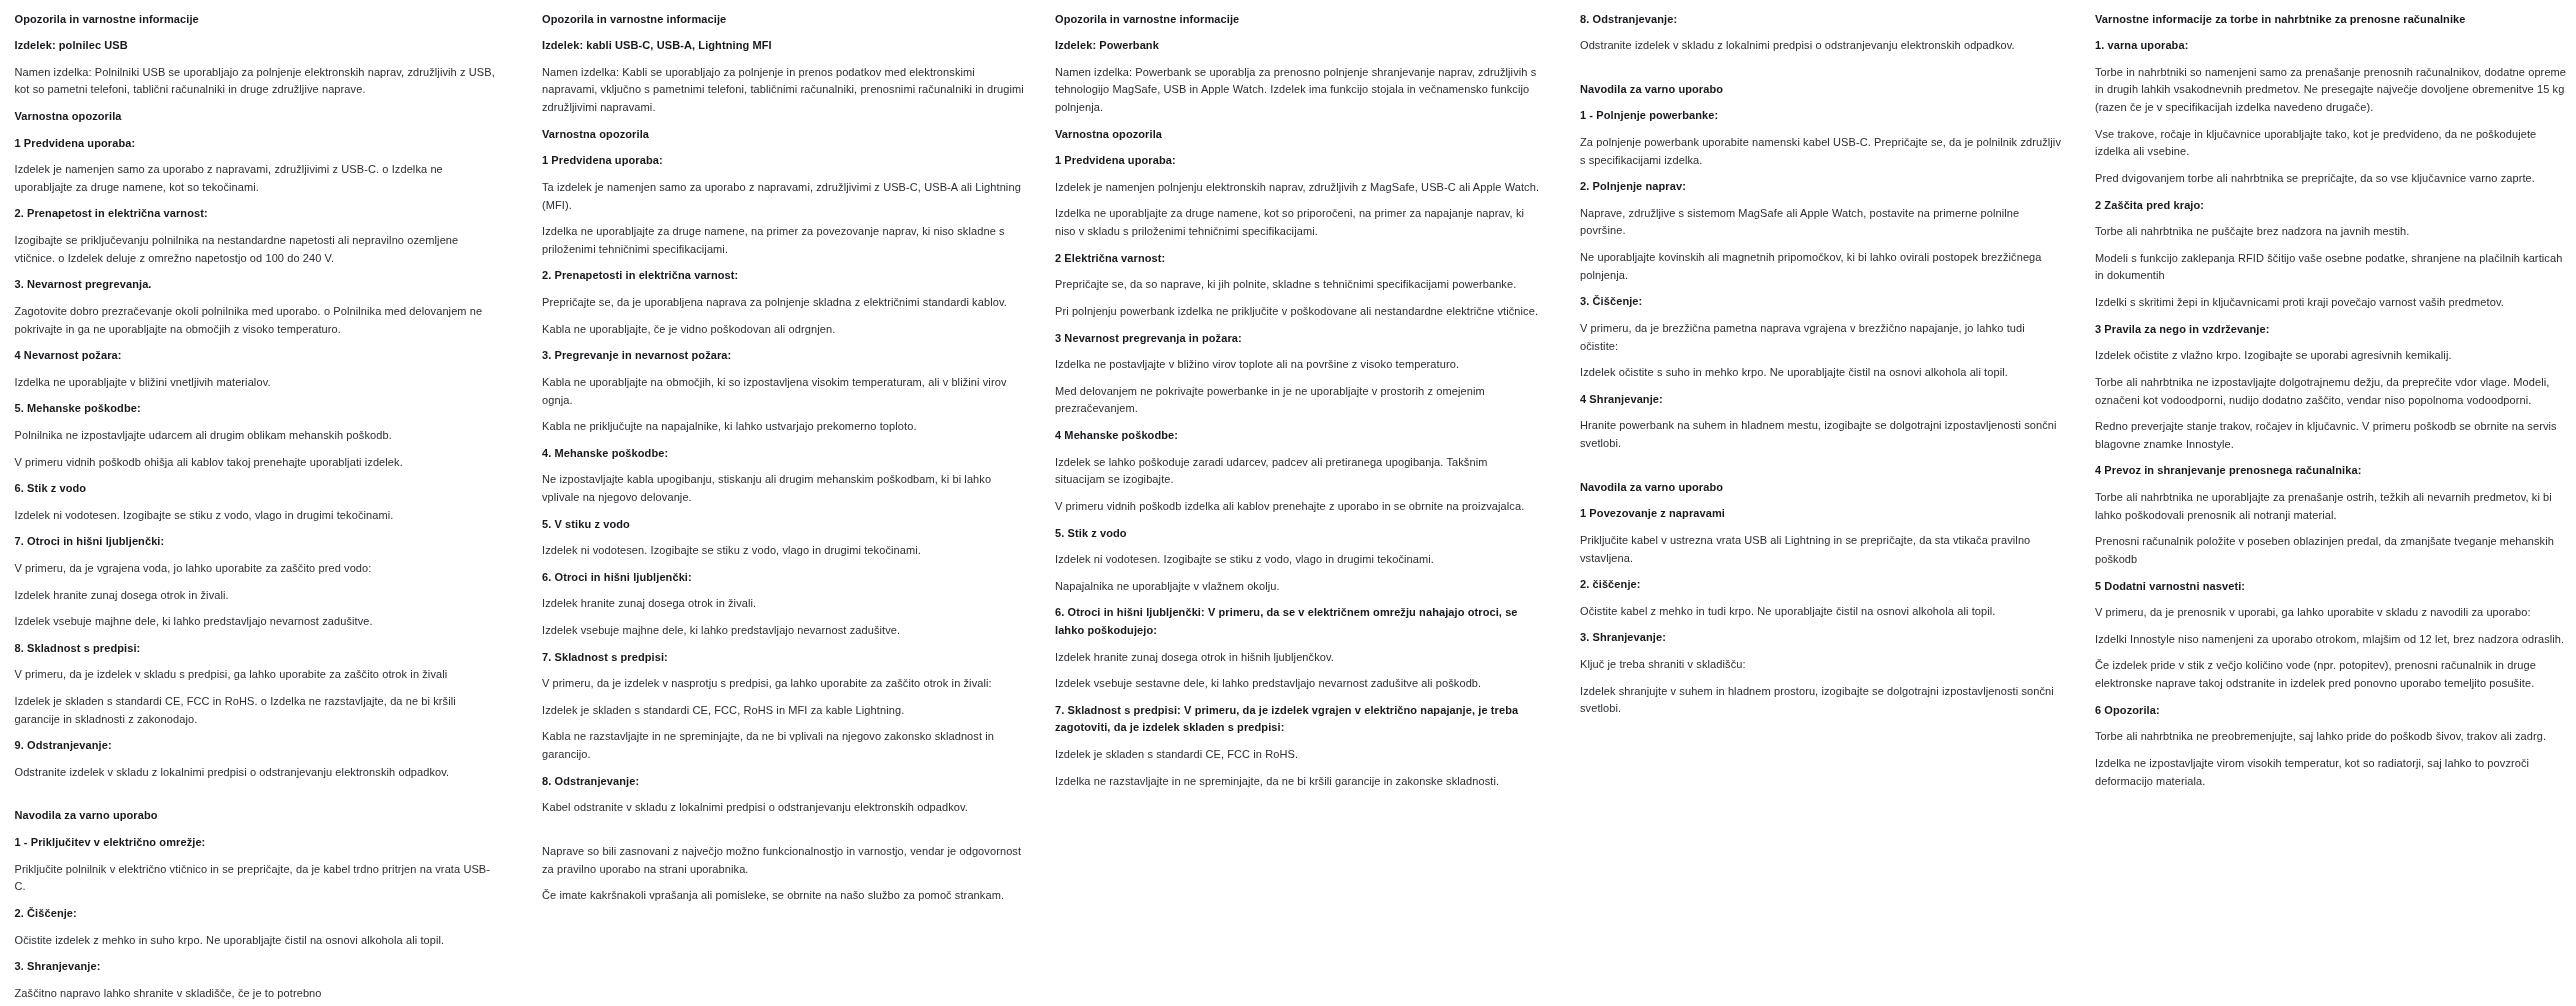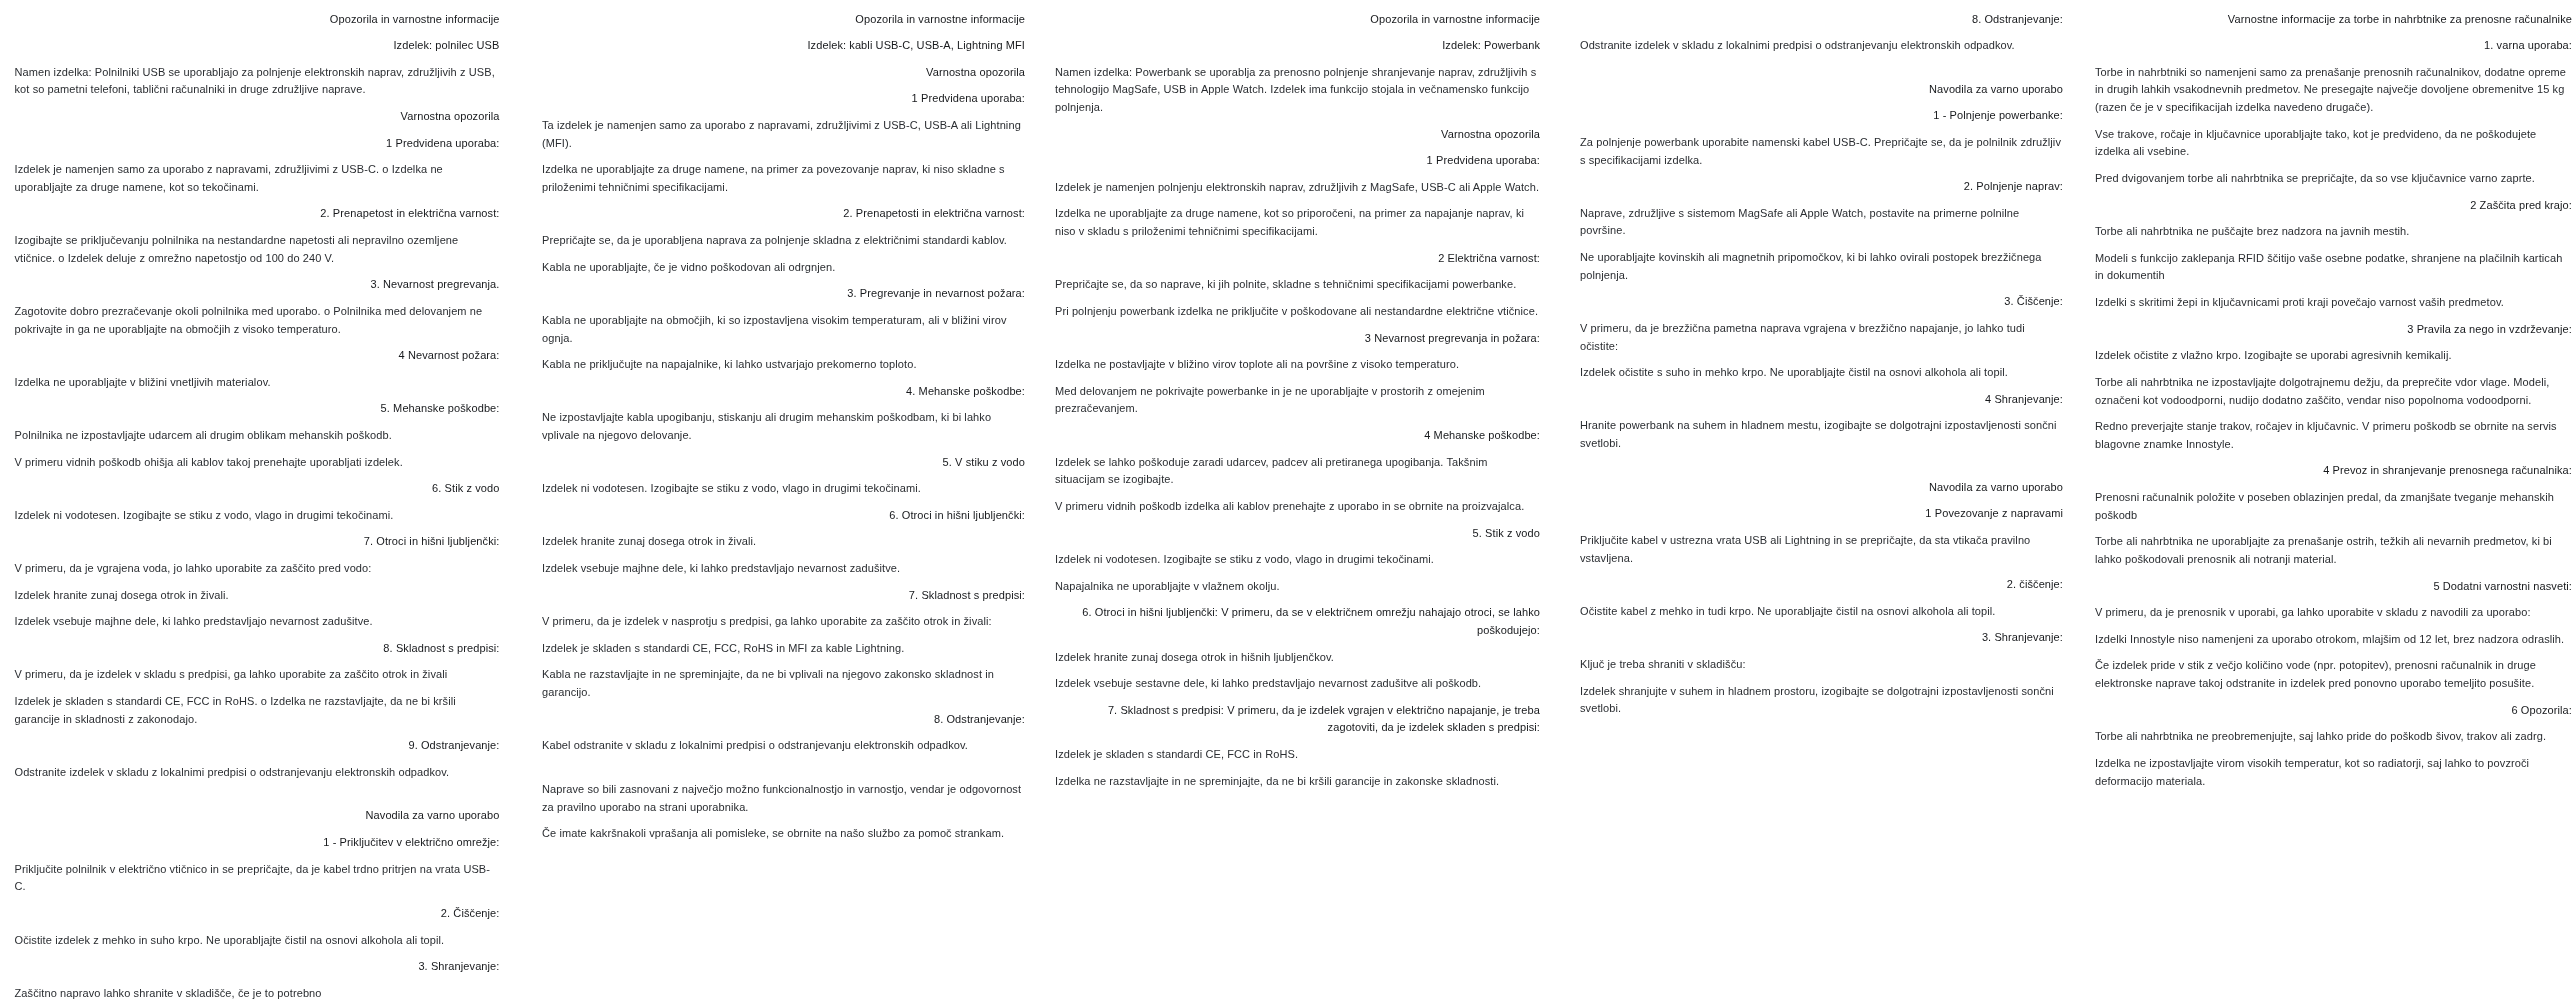--- a/index.html
+++ b/index.html
@@ -26,23 +26,22 @@
   .c2 { left: 1055px; width: 485px; }
   .c3 { left: 1580px; width: 483px; }
   .c4 { left: 2095px; width: 477px; }
   .h, .p {
     font-size: 11px;
     line-height: 17.7px;
     margin: 0 0 8.9px 0;
     letter-spacing: 0.1px;
   }
   .h {
-    font-weight: normal;
+    font-weight: bold;
     color: #17191c;
-    text-align: right;
   }
   .p {
     font-weight: normal;
     color: #2a2d31;
   }
   .gap {
     height: 17px;
   }
 </style>
 </head>
@@ -82,20 +81,21 @@
       <div class="p">Priključite polnilnik v električno vtičnico in se prepričajte, da je kabel trdno pritrjen na vrata USB-C.</div>
       <div class="h">2. Čiščenje:</div>
       <div class="p">Očistite izdelek z mehko in suho krpo. Ne uporabljajte čistil na osnovi alkohola ali topil.</div>
       <div class="h">3. Shranjevanje:</div>
       <div class="p">Zaščitno napravo lahko shranite v skladišče, če je to potrebno</div>
       <div class="p">Izdelek shranjujte v suhem in hladnem prostoru, izogibajte se dolgotrajni izpostavljenosti sončni svetlobi.</div>
     </div>
   <div class="col c1">
       <div class="h">Opozorila in varnostne informacije</div>
       <div class="h">Izdelek: kabli USB-C, USB-A, Lightning MFI</div>
+      <div class="p">Namen izdelka: Kabli se uporabljajo za polnjenje in prenos podatkov med elektronskimi napravami, vključno s pametnimi telefoni, tabličnimi računalniki, prenosnimi računalniki in drugimi združljivimi napravami.</div>
       <div class="h">Varnostna opozorila</div>
       <div class="h">1 Predvidena uporaba:</div>
       <div class="p">Ta izdelek je namenjen samo za uporabo z napravami, združljivimi z USB-C, USB-A ali Lightning (MFI).</div>
       <div class="p">Izdelka ne uporabljajte za druge namene, na primer za povezovanje naprav, ki niso skladne s priloženimi tehničnimi specifikacijami.</div>
       <div class="h">2. Prenapetosti in električna varnost:</div>
       <div class="p">Prepričajte se, da je uporabljena naprava za polnjenje skladna z električnimi standardi kablov.</div>
       <div class="p">Kabla ne uporabljajte, če je vidno poškodovan ali odrgnjen.</div>
       <div class="h">3. Pregrevanje in nevarnost požara:</div>
       <div class="p">Kabla ne uporabljajte na območjih, ki so izpostavljena visokim temperaturam, ali v bližini virov ognja.</div>
       <div class="p">Kabla ne priključujte na napajalnike, ki lahko ustvarjajo prekomerno toploto.</div>
@@ -176,22 +176,22 @@
       <div class="p">Pred dvigovanjem torbe ali nahrbtnika se prepričajte, da so vse ključavnice varno zaprte.</div>
       <div class="h">2 Zaščita pred krajo:</div>
       <div class="p">Torbe ali nahrbtnika ne puščajte brez nadzora na javnih mestih.</div>
       <div class="p">Modeli s funkcijo zaklepanja RFID ščitijo vaše osebne podatke, shranjene na plačilnih karticah in dokumentih</div>
       <div class="p">Izdelki s skritimi žepi in ključavnicami proti kraji povečajo varnost vaših predmetov.</div>
       <div class="h">3 Pravila za nego in vzdrževanje:</div>
       <div class="p">Izdelek očistite z vlažno krpo. Izogibajte se uporabi agresivnih kemikalij.</div>
       <div class="p">Torbe ali nahrbtnika ne izpostavljajte dolgotrajnemu dežju, da preprečite vdor vlage. Modeli, označeni kot vodoodporni, nudijo dodatno zaščito, vendar niso popolnoma vodoodporni.</div>
       <div class="p">Redno preverjajte stanje trakov, ročajev in ključavnic. V primeru poškodb se obrnite na servis blagovne znamke Innostyle.</div>
       <div class="h">4 Prevoz in shranjevanje prenosnega računalnika:</div>
+      <div class="p">Torbe ali nahrbtnika ne uporabljajte za prenašanje ostrih, težkih ali nevarnih predmetov, ki bi lahko poškodovali prenosnik ali notranji material.</div>
       <div class="p">Prenosni računalnik položite v poseben oblazinjen predal, da zmanjšate tveganje mehanskih poškodb</div>
-      <div class="p">Torbe ali nahrbtnika ne uporabljajte za prenašanje ostrih, težkih ali nevarnih predmetov, ki bi lahko poškodovali prenosnik ali notranji material.</div>
       <div class="h">5 Dodatni varnostni nasveti:</div>
       <div class="p">V primeru, da je prenosnik v uporabi, ga lahko uporabite v skladu z navodili za uporabo:</div>
       <div class="p">Izdelki Innostyle niso namenjeni za uporabo otrokom, mlajšim od 12 let, brez nadzora odraslih.</div>
       <div class="p">Če izdelek pride v stik z večjo količino vode (npr. potopitev), prenosni računalnik in druge elektronske naprave takoj odstranite in izdelek pred ponovno uporabo temeljito posušite.</div>
       <div class="h">6 Opozorila:</div>
       <div class="p">Torbe ali nahrbtnika ne preobremenjujte, saj lahko pride do poškodb šivov, trakov ali zadrg.</div>
       <div class="p">Izdelka ne izpostavljajte virom visokih temperatur, kot so radiatorji, saj lahko to povzroči deformacijo materiala.</div>
     </div>
 </div>
 

